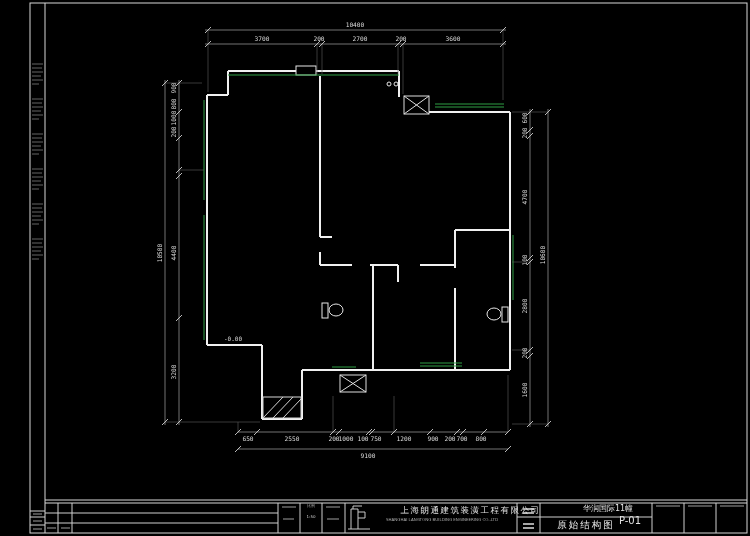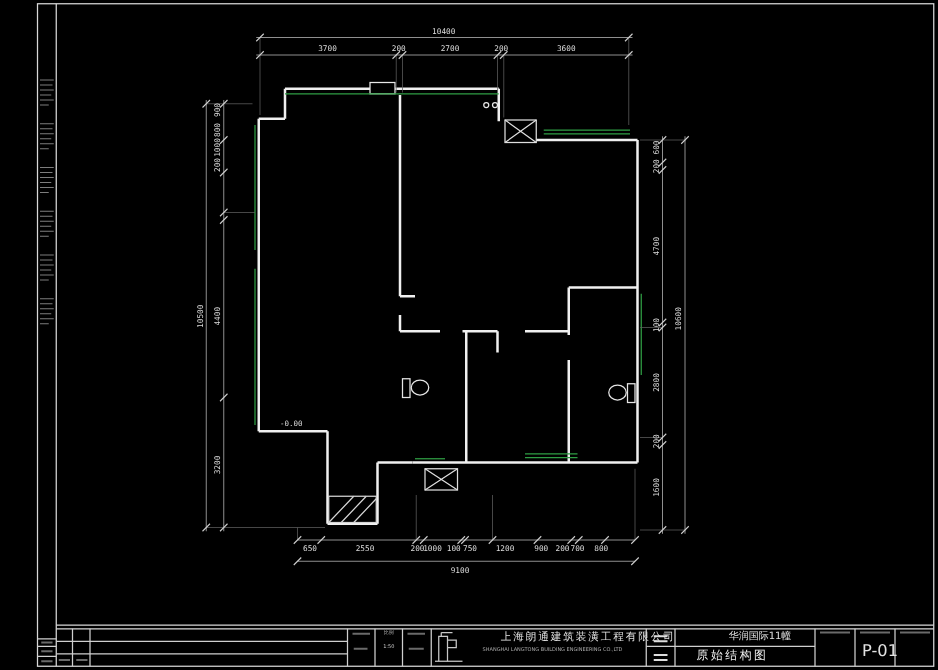--- a/index.html
+++ b/index.html
@@ -226,18 +226,18 @@
         <line x1="32" y1="255" x2="43" y2="255" stroke="#8f8f8f" stroke-width="0.7"></line>
         <line x1="32" y1="259" x2="39" y2="259" stroke="#8f8f8f" stroke-width="0.7"></line>
       </g>
 </svg>
 
 <div>
   <div class="tb-text center" style="left:372px;top:506px;width:143px;font-size:8.5px;letter-spacing:1.5px;color:#e2e2e2;margin-left:27px;">上海朗通建筑装潢工程有限公司</div>
   <div class="tb-text center micro" style="left:368px;top:518px;width:296px;">SHANGHAI LANGTONG BUILDING ENGINEERING CO.,LTD</div>
   <div class="tb-text center" style="left:540px;top:505px;width:136px;font-size:8px;color:#e2e2e2;">华润国际11幢</div>
   <div class="tb-text center" style="left:540px;top:520px;width:92px;font-size:9.5px;letter-spacing:2px;color:#eee;">原始结构图</div>
-  <div class="tb-text center" style="left:688px;top:515px;width:32px;font-size:13px;color:#e2e2e2;">P-01</div>
+  <div class="tb-text center" style="left:614px;top:515px;width:32px;font-size:10px;color:#e2e2e2;">P-01</div>
   <div class="tb-text center micro" style="left:300px;top:504px;width:44px;">比例</div>
   <div class="tb-text center micro" style="left:300px;top:515px;width:44px;color:#ccc;">1:50</div>
 </div>
 
 </div>
 
 </body></html>

